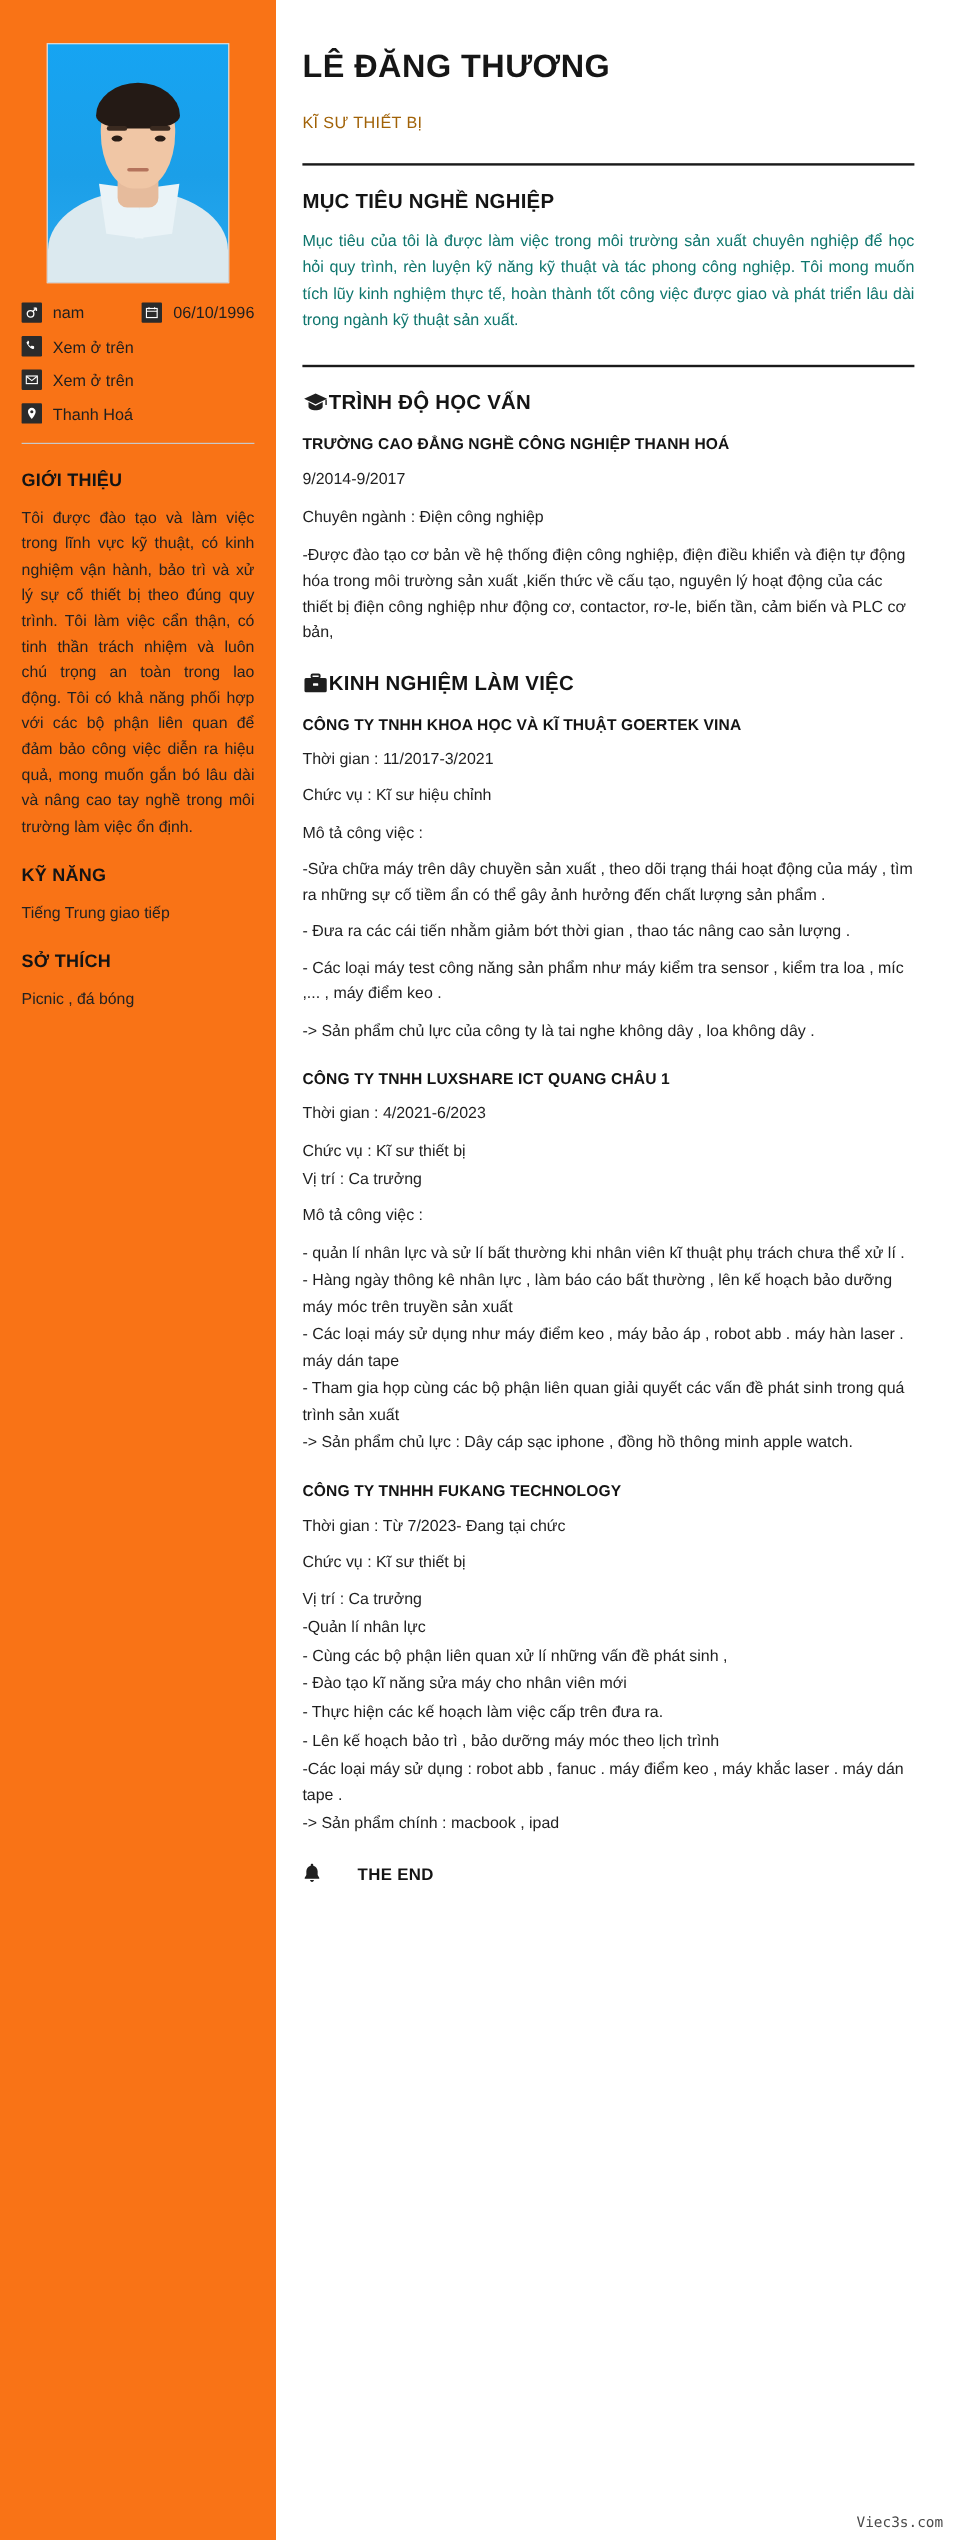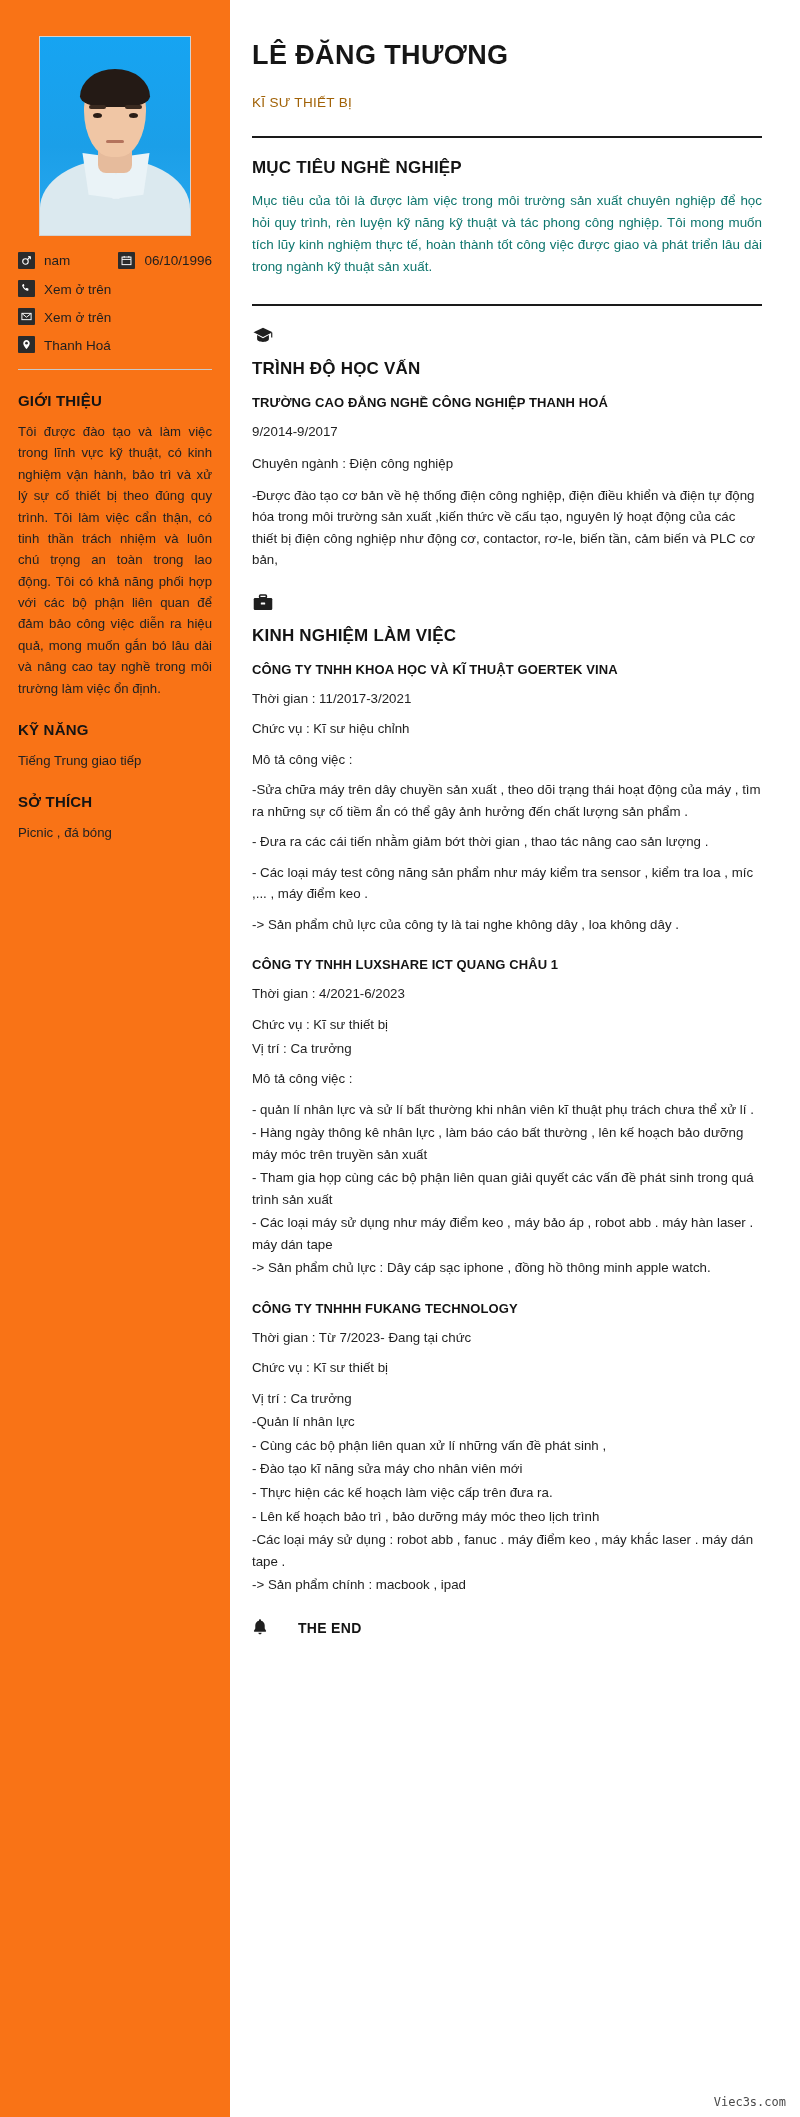--- a/index.html
+++ b/index.html
@@ -196,23 +196,21 @@
   }
   .sec-h {
     font-size: 17px;
     font-weight: bold;
     color: #141414;
     letter-spacing: .2px;
     margin-bottom: 12px;
   }
   .sec-h-ico {
     display: flex;
-    gap: 11px;
     margin-bottom: 16px;
-    flex-direction: column;
   }
   .sec-h-ico .sec-h { margin-bottom: 0; }
   .big-ico { width: 22px; height: 20px; flex: 0 0 22px; }
   .para {
     font-size: 13.4px;
     line-height: 1.65;
     color: #0f766e;
     text-align: justify;
   }
   .sub-h {
@@ -418,22 +416,22 @@
 
       <div class="job">
         <h3 class="sub-h">CÔNG TY TNHH LUXSHARE ICT QUANG CHÂU 1</h3>
         <div class="line">Thời gian : 4/2021-6/2023</div>
         <div class="line tight">Chức vụ :  Kĩ sư thiết bị</div>
         <div class="line">Vị trí : Ca trưởng</div>
         <div class="line">Mô tả công việc :</div>
         <div class="desc">
           <p class="run"> - quản lí nhân lực và sử lí bất thường khi nhân viên kĩ thuật phụ trách chưa thể xử lí .</p>
           <p class="run"> - Hàng ngày thông kê nhân lực , làm báo cáo bất thường , lên kế hoạch bảo dưỡng máy móc trên truyền sản xuất</p>
+          <p class="run">- Các loại máy sử dụng như máy điểm keo , máy bảo áp , robot abb . máy hàn laser . máy dán tape</p>
           <p class="run"> - Tham gia họp cùng các bộ phận liên quan giải quyết các vấn đề phát sinh trong quá trình sản xuất</p>
-          <p class="run">- Các loại máy sử dụng như máy điểm keo , máy bảo áp , robot abb . máy hàn laser . máy dán tape</p>
           <p>-&gt; Sản phẩm chủ lực : Dây cáp sạc iphone , đồng hồ thông minh apple watch.</p>
         </div>
       </div>
 
       <div class="job">
         <h3 class="sub-h">CÔNG TY TNHHH FUKANG TECHNOLOGY</h3>
         <div class="line">Thời gian  : Từ  7/2023- Đang tại chức</div>
         <div class="line">Chức vụ :  Kĩ sư thiết bị</div>
         <div class="desc">
           <p class="run">Vị trí : Ca trưởng</p>

